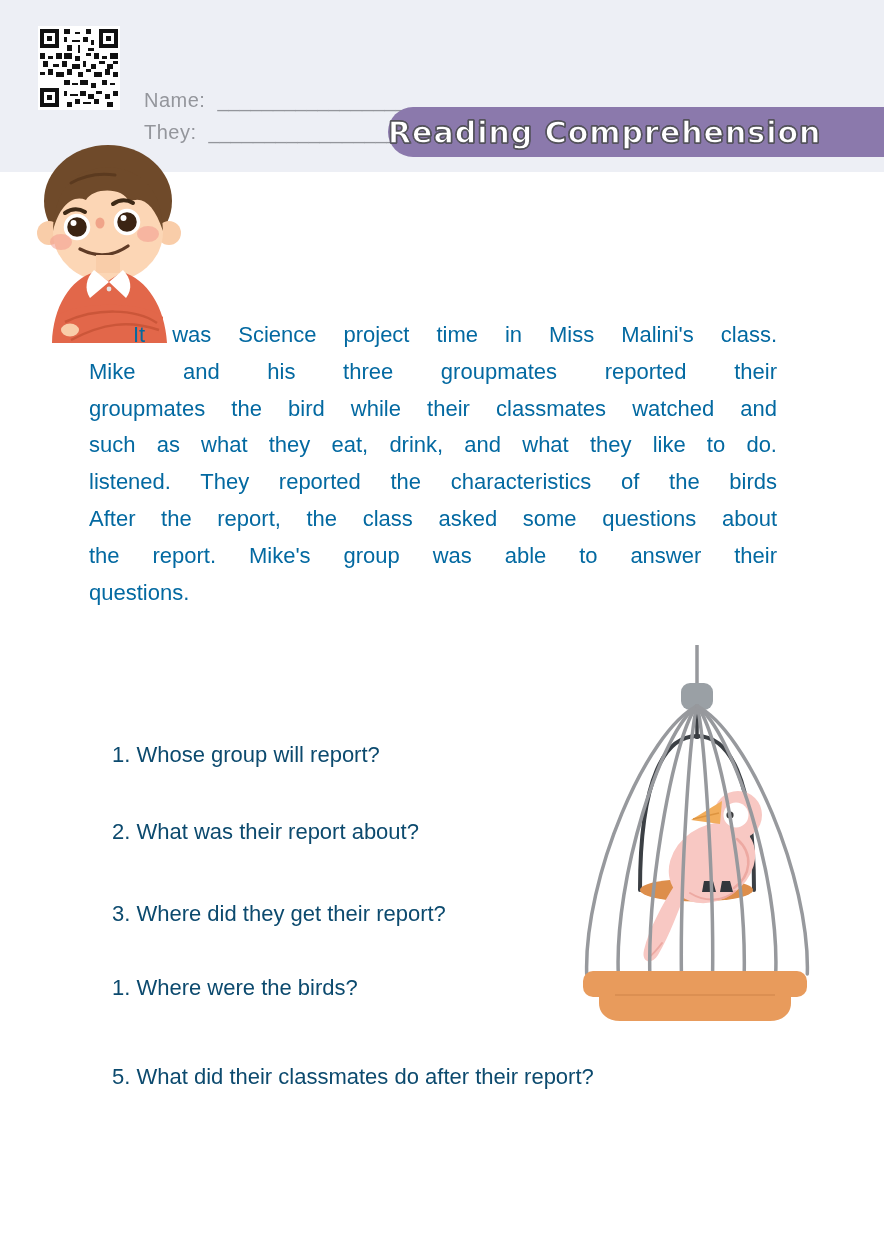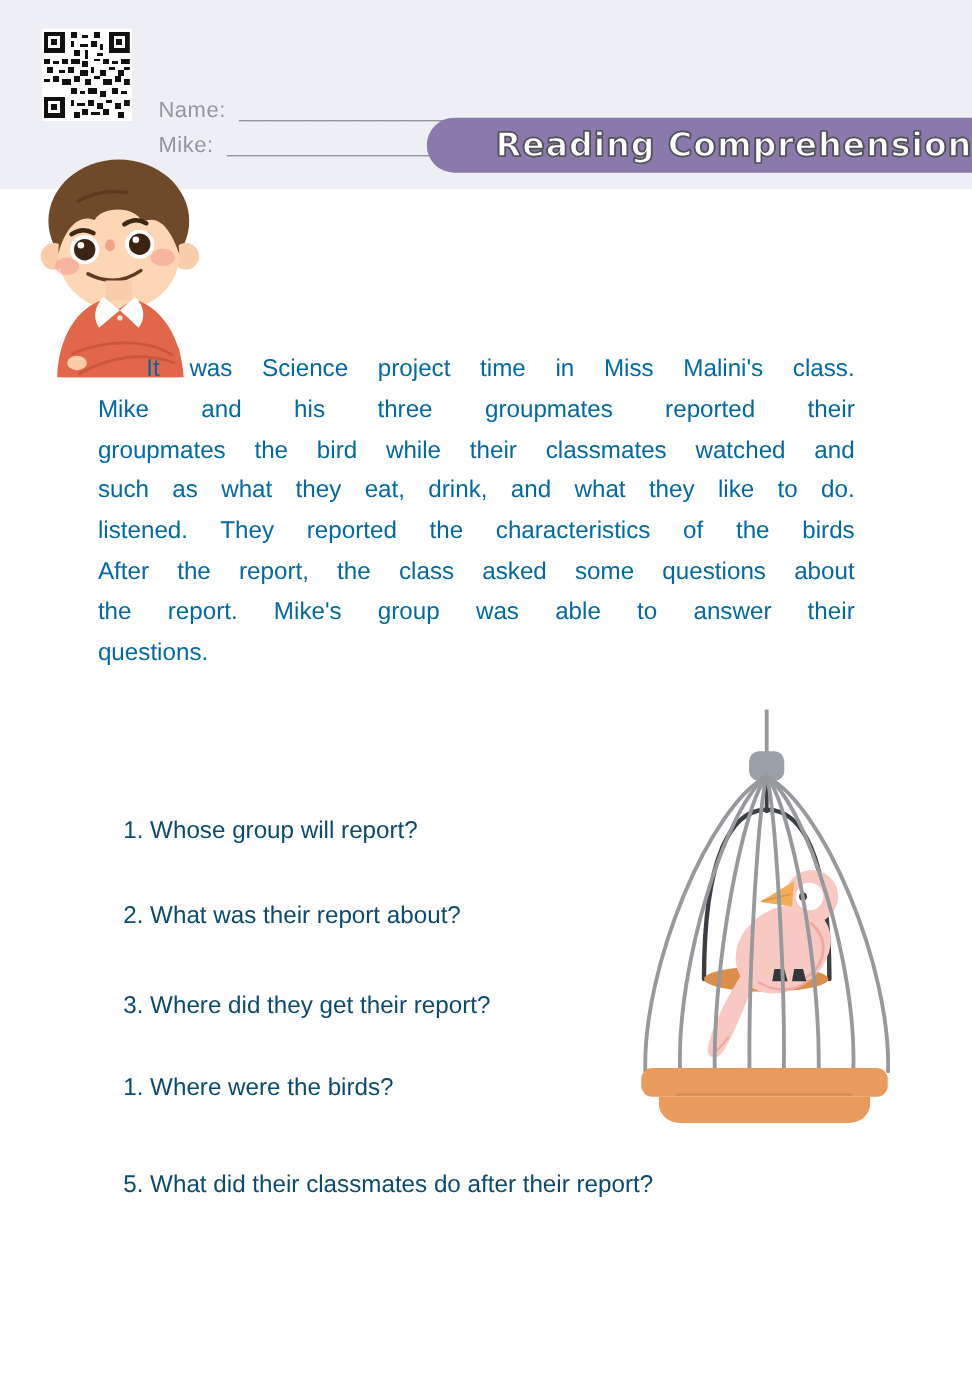--- a/index.html
+++ b/index.html
@@ -10,21 +10,21 @@
   .band{position:absolute;left:0;top:0;width:884px;height:172px;background:#edeff5;}
   .qr{position:absolute;left:38px;top:26px;width:82px;height:84px;background:#ffffff;padding:2px;box-sizing:border-box;}
   .qr svg{width:100%;height:100%;display:block;}
   .fields{position:absolute;left:144px;top:36px;color:#94969c;font-size:20px;letter-spacing:.5px;margin-top:48px;}
   .field-row{height:32px;line-height:32px;white-space:nowrap;}
   .field-row .lbl{margin-right:12px;}
   .field-row .line{letter-spacing:0;}
   .banner{
     position:absolute;left:388px;top:107px;width:496px;height:50px;
     background:#8b79ac;border-radius:26px 0 0 26px;
-    display:flex;align-items:center;justify-content:flex-end;
+    display:flex;align-items:center;justify-content:flex-start;
   }
   .banner-title{
     font-family:"DejaVu Sans",sans-serif;font-weight:bold;font-size:30px;color:#ffffff;
     letter-spacing:1px;-webkit-text-stroke:1.3px #53525b;
     text-shadow:0 1px 0 #53525b,0 -1px 0 #53525b,1px 0 0 #53525b,-1px 0 0 #53525b;
     white-space:nowrap;
   }
   .boy{position:absolute;left:25px;top:139px;width:190px;height:210px;}
   .passage{
     position:absolute;left:89px;top:317px;width:688px;
@@ -114,21 +114,21 @@
           <rect x="25" y="27" width="2" height="2"></rect>
       </g>
     </svg>
   </div>
 
   <div class="fields">
     <div class="field-row">
       <span class="lbl">Name:</span><span class="line">___________________</span>
     </div>
     <div class="field-row">
-      <span class="lbl">Mike:</span><span class="line">___________________</span>
+      <span class="lbl">They:</span><span class="line">___________________</span>
     </div>
   </div>
 
   <div class="banner">
     <span class="banner-title">Reading Comprehension</span>
   </div>
 
   <svg class="boy" viewBox="0 0 190 210">
     <ellipse cx="83" cy="62" rx="64" ry="56" fill="#6f4a2a"></ellipse>
     <circle cx="24" cy="94" r="12" fill="#f9cda9"></circle>

